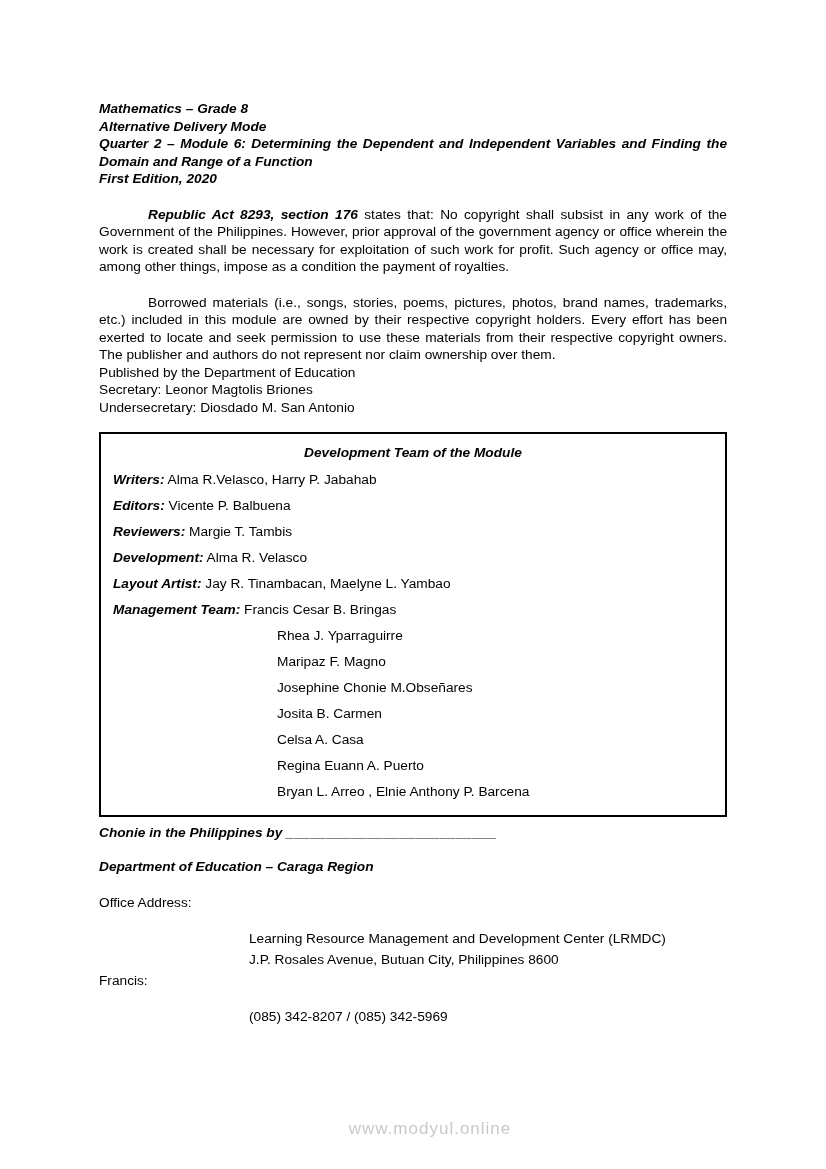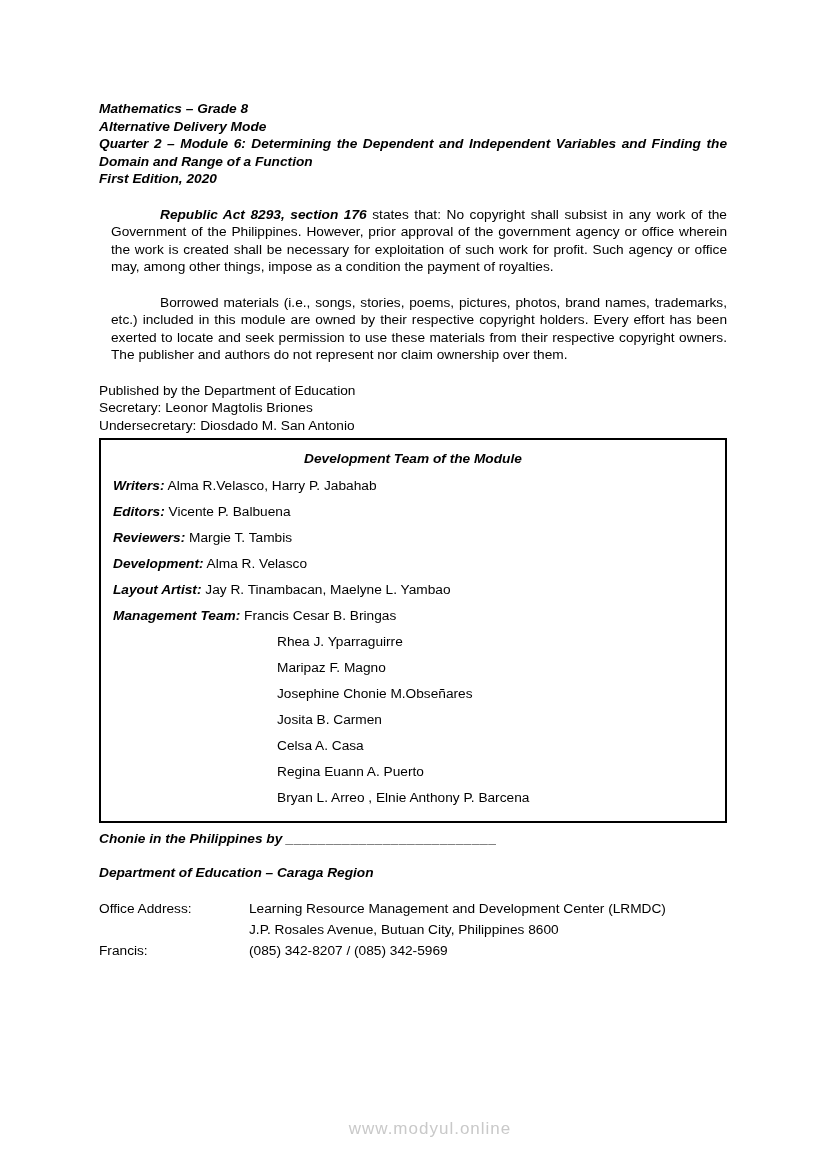--- a/index.html
+++ b/index.html
@@ -11,37 +11,37 @@
     color: #000;
     position: relative;
     overflow: hidden;
   }
   .page { position: absolute; inset: 0; }
   .content { position: absolute; left: 99px; top: 100px; width: 628px; }
   .bold { font-weight: bold; font-style: italic; }
   .justify { text-align: justify; }
   .center { text-align: center; }
   .doc-header p { margin: 0; }
-  .para { margin-top: 18px; text-indent: 49px; margin-left: 12px; }
-  .published { margin-top: 18px; }
+  .para { margin-top: 18px; text-indent: 49px; }
+  .published { }
   .team-box {
-    margin-top: 4px;
+    margin-top: 16px;
     border: 2px solid #000;
     padding: 10px 12px 6px 12px;
   }
   .box-title { margin-bottom: 9.5px; }
   .team-entry { margin-bottom: 8.5px; }
   .mgmt-names p { margin-bottom: 8.5px; margin-left: 164px; }
   .printed-line { margin-top: 7px; }
   .blank-line { font-weight: bold; letter-spacing: 0.5px; }
   .region-title { margin-top: 16px; }
   .contact { margin-top: 17px; line-height: 21px; }
   .contact-row { display: flex; }
   .contact-label { width: 150px; flex: 0 0 150px; }
-  .contact-value { flex: 1; }
+  .contact-value { flex: 1; margin-top: 36px; }
   .watermark {
     position: absolute;
     top: 1120px; left: 0; width: 826px;
     text-align: center;
     color: #c9c9c9;
     font-size: 17px;
     letter-spacing: 1px;
     padding-left: 34px;
   }
 </style>

